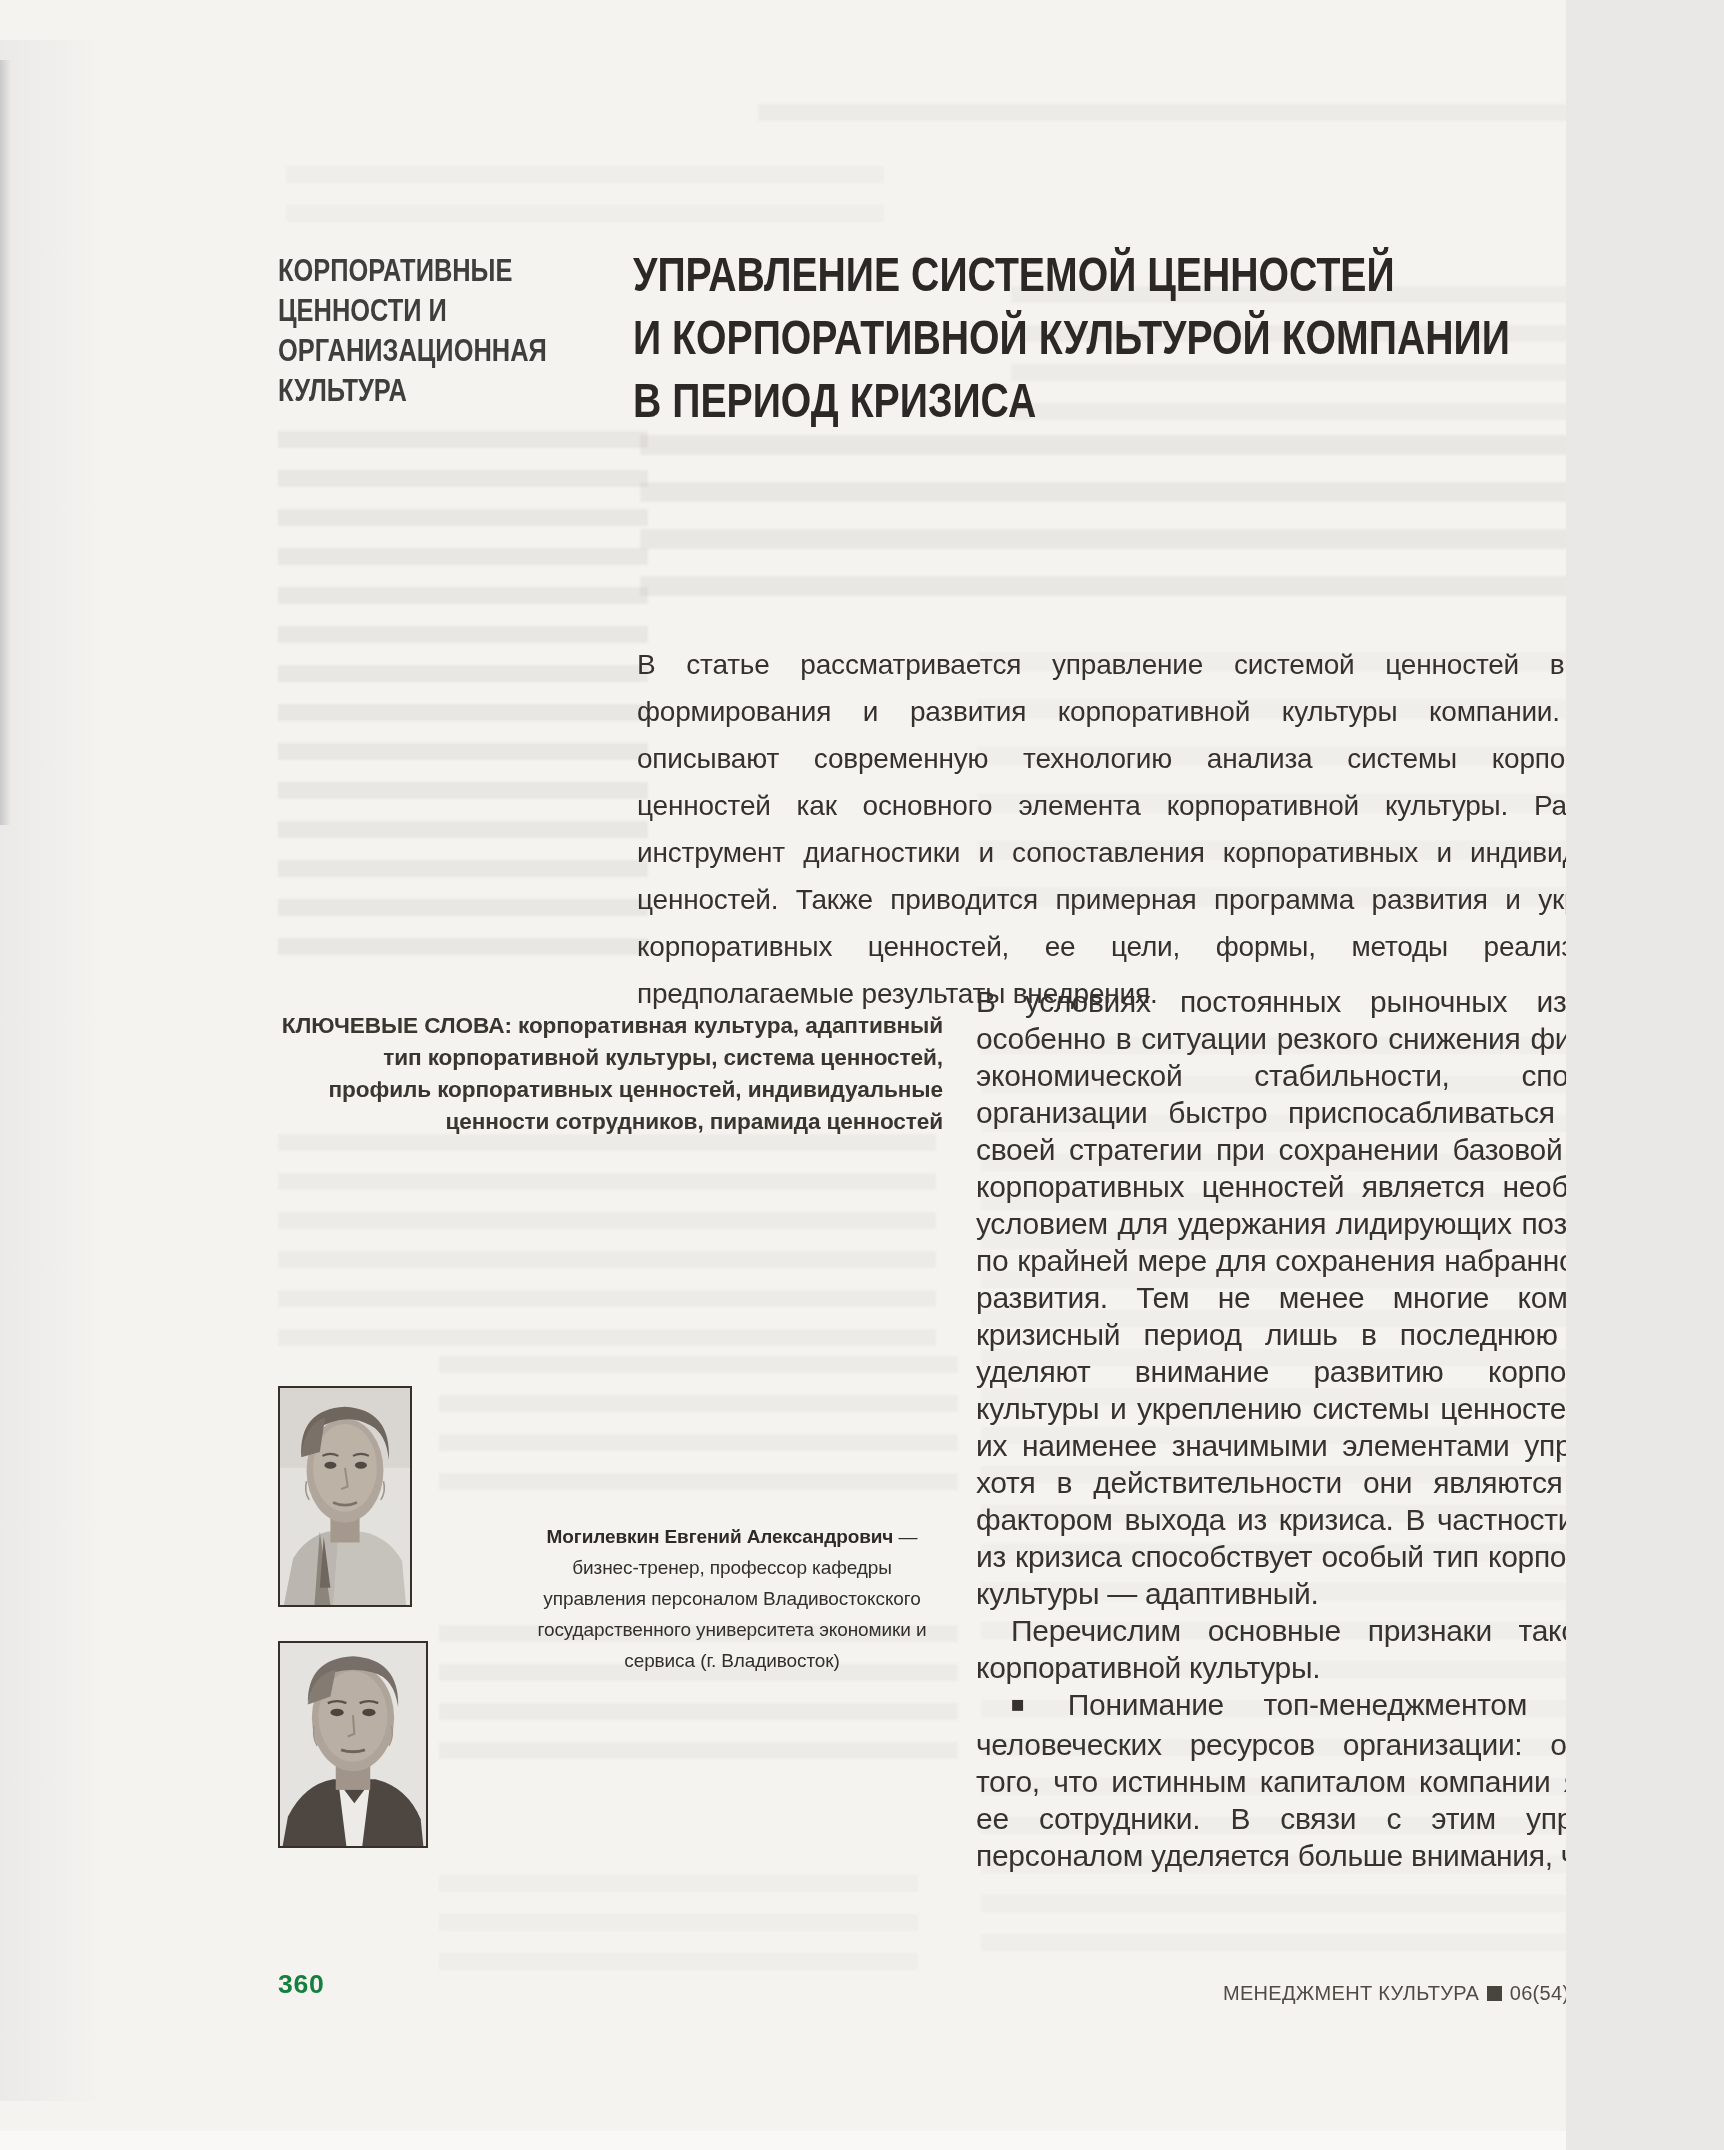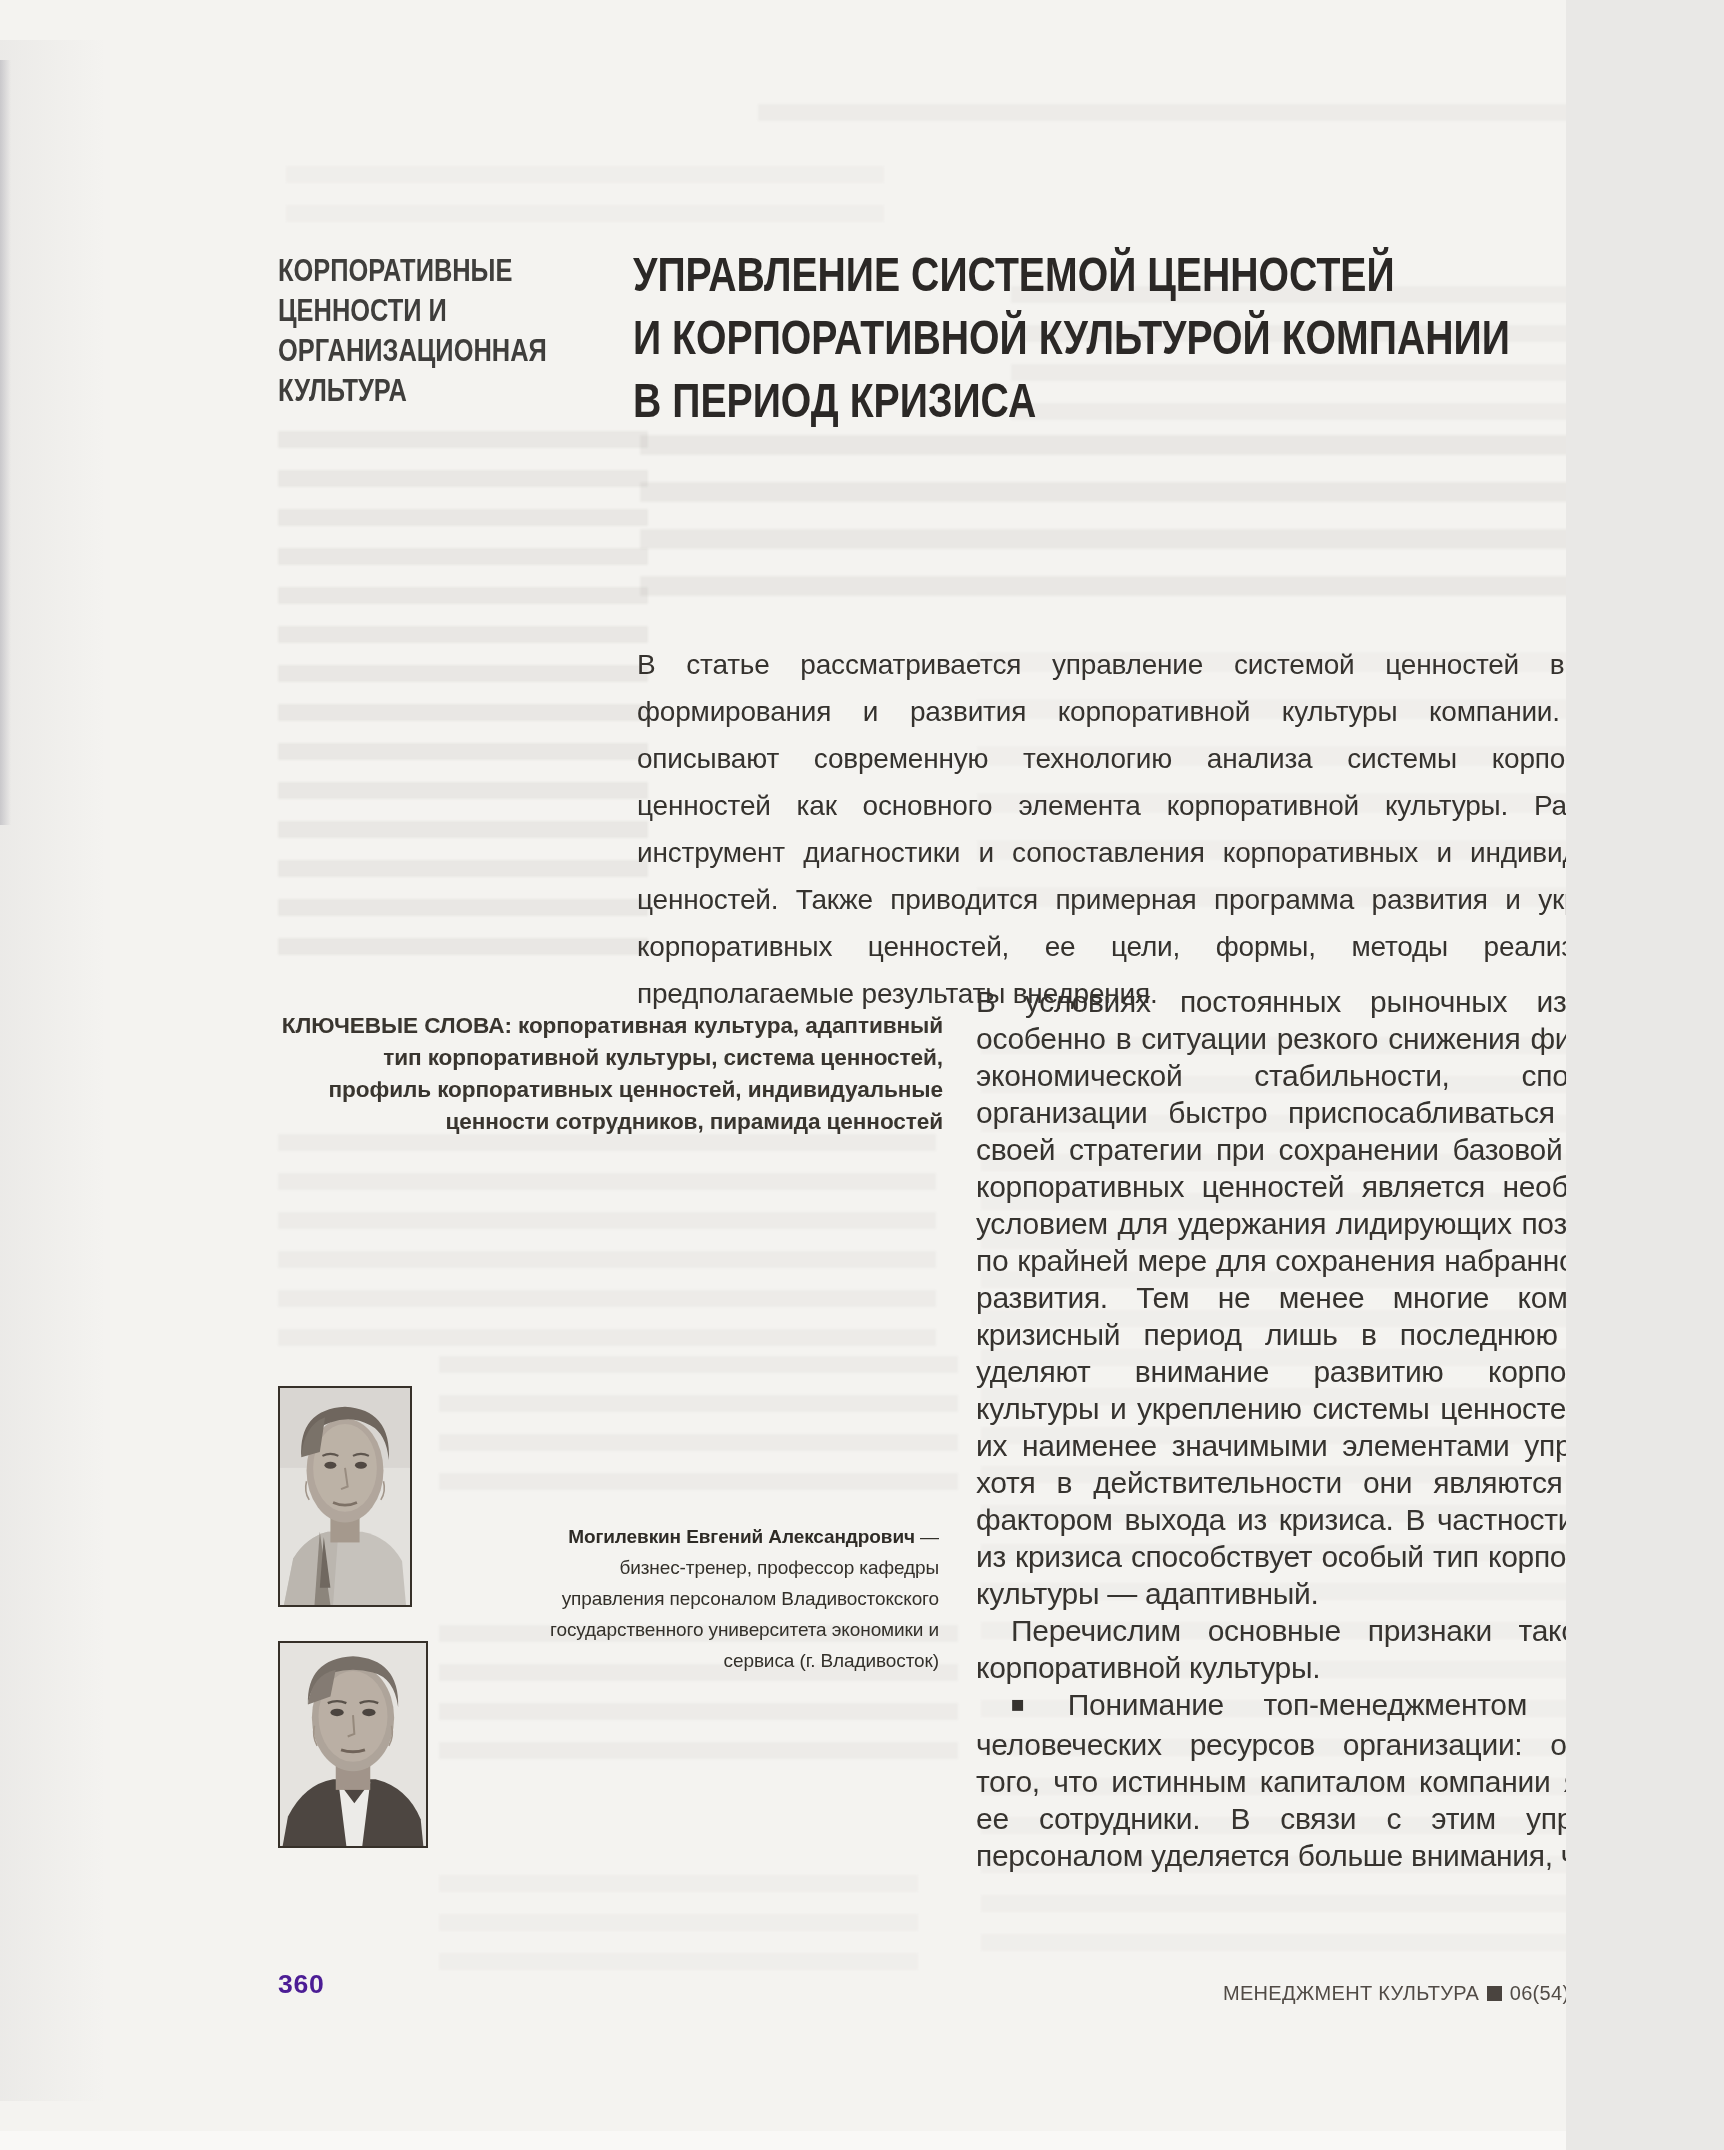--- a/index.html
+++ b/index.html
@@ -89,29 +89,29 @@
   .bullet{font-size:22.6px;position:relative;top:-2.7px;margin-right:12px;}
   .photo{
     position:absolute;border:2.7px solid #363029;background:#eceae7;
     overflow:hidden;
   }
   .photo svg{display:block;width:100%;height:100%;filter:blur(0.7px) contrast(.96);}
   .photo--1{left:278px;top:1386px;width:130px;height:217px;}
   .photo--2{left:278px;top:1641px;width:146px;height:203px;}
   .bio{
     position:absolute;
-    font-size:19px;line-height:31px;color:#33302a;text-align:right;
+    font-size:19px;line-height:31px;color:#33302a;text-align:center;
     letter-spacing:-0.1px;
   }
   .bio--1{left:525px;top:1502px;width:414px;}
   .bio--2{left:471px;top:1788px;width:469px;}
   .bio b{color:#2e2b26;}
   .page-number{
     position:absolute;left:278px;top:1969px;
-    font-size:26.6px;font-weight:bold;color:#4c1d95;letter-spacing:0.7px;
+    font-size:26.6px;font-weight:bold;color:#15803d;letter-spacing:0.7px;
   }
   .footer{
     position:absolute;left:1223px;top:1982px;
     font-size:20px;color:#514b46;letter-spacing:0.3px;white-space:nowrap;
   }
   .footer .sq{
     display:inline-block;width:14.6px;height:14.6px;background:#4a443f;
     margin:0 8px;position:relative;top:0.7px;
   }
 </style>

